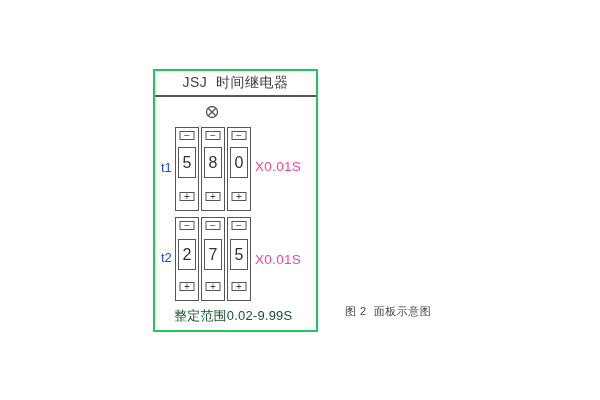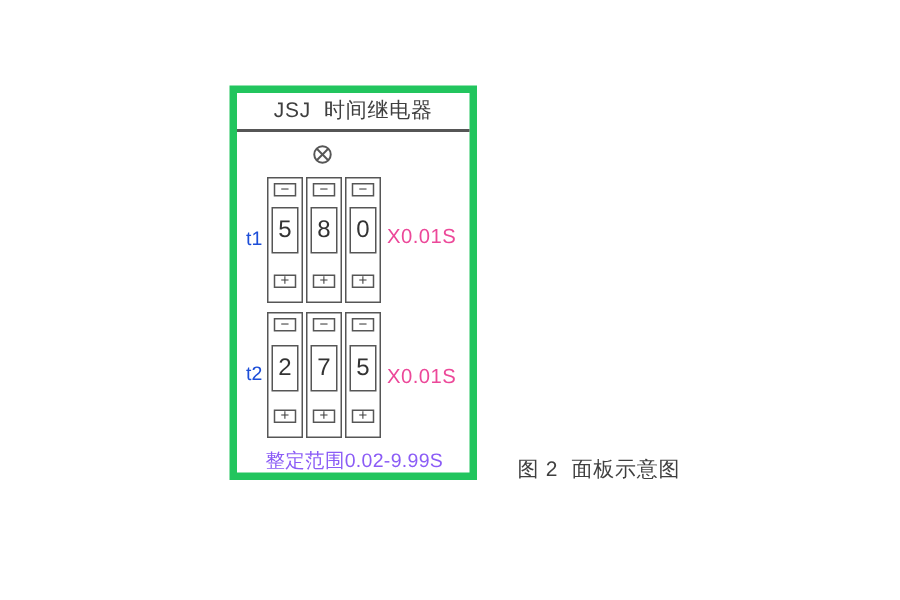--- a/index.html
+++ b/index.html
@@ -4,22 +4,22 @@
 <style>
   html,body{margin:0;padding:0;}
   body{
     width:600px;height:400px;background:#ffffff;overflow:hidden;
     font-family:"Liberation Sans","DejaVu Sans",sans-serif;
     color:#3f3f3f;
   }
   .stage{position:relative;width:600px;height:400px;background:#ffffff;}
 
   .panel{
-    position:absolute;left:153px;top:57px;width:165px;height:263px;
-    border:5px solid #22c55e;box-sizing:border-box;background:#ffffff;
+    position:absolute;left:153px;top:69px;width:165px;height:263px;
+    border:2px solid #22c55e;box-sizing:border-box;background:#ffffff;
   }
   .panel-header{
     position:absolute;left:0;top:0;width:100%;height:26px;
     border-bottom:2px solid #565656;box-sizing:border-box;
     display:flex;align-items:center;justify-content:center;
   }
   .panel-title{font-size:14px;white-space:pre;color:#3f3f3f;letter-spacing:0.5px;}
 
   .lamp{position:absolute;left:50px;top:34px;width:14px;height:14px;}
 
@@ -52,26 +52,26 @@
 
   .row-label{position:absolute;left:6px;font-size:13px;color:#1d4ed8;}
   .row-label.t1{top:89px;}
   .row-label.t2{top:179px;}
   .row-mult{position:absolute;left:100px;font-size:13.5px;color:#ec4899;letter-spacing:0.3px;}
   .row-mult.t1{top:88px;}
   .row-mult.t2{top:181px;}
 
   .range-text{
     position:absolute;left:19px;top:236px;width:140px;
-    font-size:13px;color:#8b5cf6;white-space:pre;letter-spacing:0.2px;
+    font-size:13px;color:#14532d;white-space:pre;letter-spacing:0.2px;
   }
 
   .caption{
     position:absolute;left:345px;top:304px;
-    font-size:14px;color:#3f3f3f;white-space:pre;letter-spacing:0.5px;
+    font-size:11px;color:#3f3f3f;white-space:pre;letter-spacing:0.5px;
   }
 </style>
 </head>
 <body>
 
 <div class="stage">
 
   <div class="panel">
 
     <div class="panel-header">

